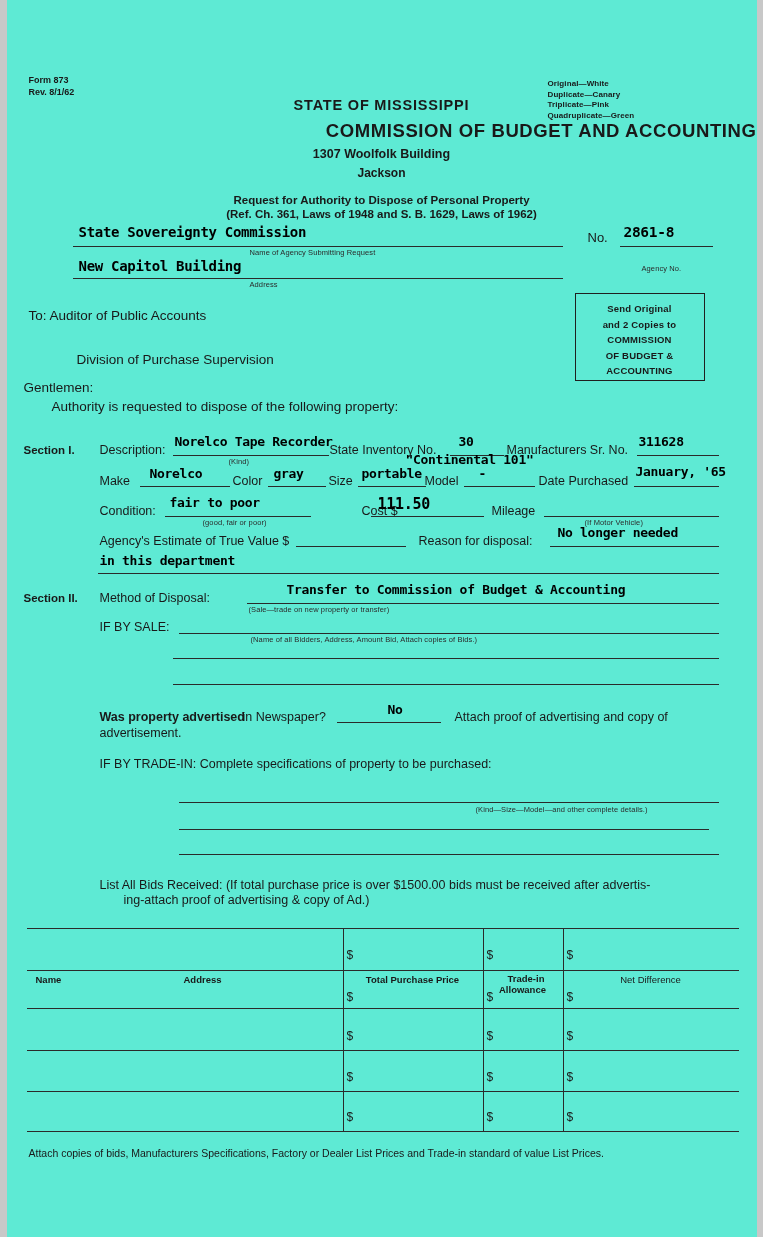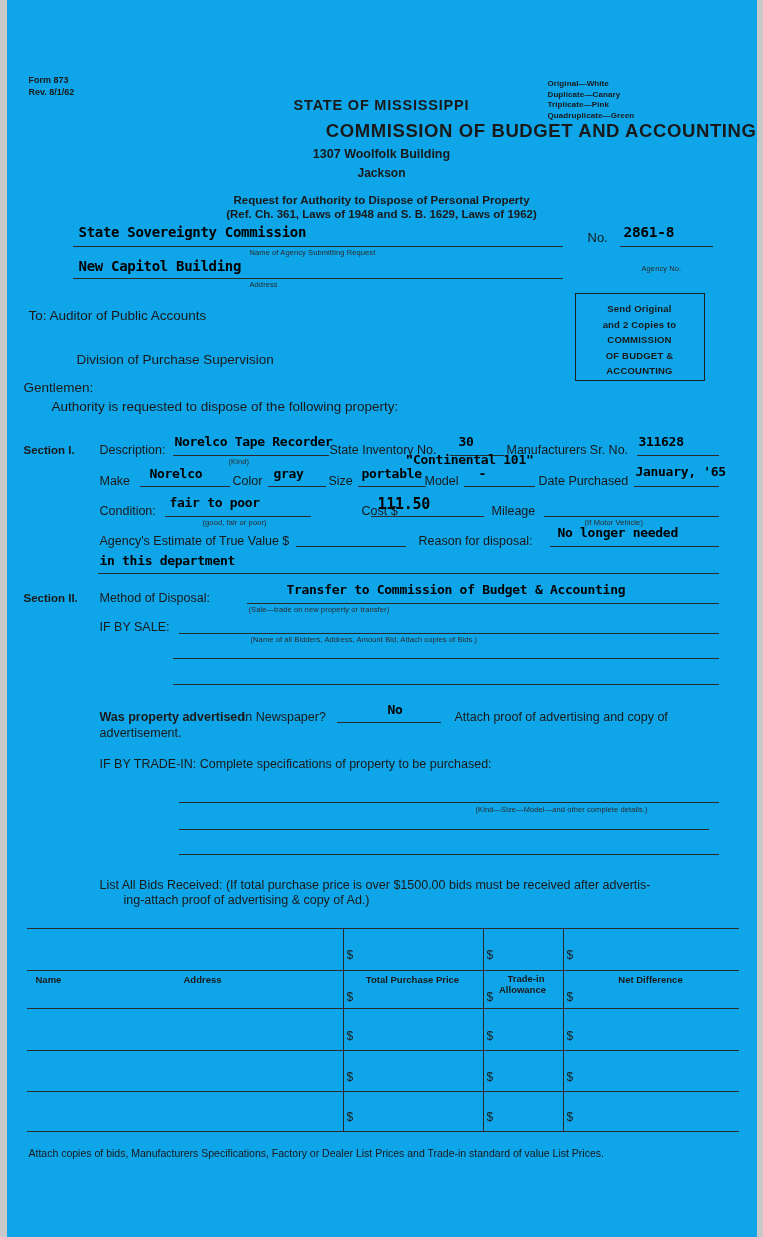--- a/index.html
+++ b/index.html
@@ -7,21 +7,21 @@
     padding: 0;
     background: #c8c8c8;
   }
   body {
     font-family: "Liberation Sans", sans-serif;
   }
   .page {
     position: relative;
     width: 750px;
     height: 1237px;
-    background: #0ea5e9;
+    background: #5eead4;
     margin: 0 auto;
     overflow: hidden;
     color: #141414;
   }
   
   .abs { position: absolute; }
   .printed {
     font-family: "Liberation Sans", sans-serif;
     color: #191919;
   }
@@ -283,21 +283,21 @@
 
     <div class="abs" style="left:316px; top:0; width:1px; height:203px; background:#2a2a2a;"></div>
     <div class="abs" style="left:456px; top:0; width:1px; height:203px; background:#2a2a2a;"></div>
     <div class="abs" style="left:536px; top:0; width:1px; height:203px; background:#2a2a2a;"></div>
 
     <div class="abs printed" style="left:2px; top:46px; font-size:9.5px; font-weight:bold;padding-left:7px;">Name</div>
     <div class="abs printed" style="left:157px; top:46px; font-size:9.5px; font-weight:bold;">Address</div>
     <div class="abs printed" style="left:316px; top:46px; width:140px; text-align:center; font-size:9.5px; font-weight:bold;">Total Purchase Price</div>
     <div class="abs printed" style="left:481px; top:45px; width:80px; text-align:left; font-size:9.5px; font-weight:bold;">Trade-in</div>
     <div class="abs printed" style="left:456px; top:56px; width:80px; text-align:center; font-size:9.5px; font-weight:bold;">Allowance</div>
-    <div class="abs printed" style="left:536px; top:46px; width:176px; text-align:center; font-size:9.5px; font-weight:bold;">Net Difference</div>
+    <div class="abs printed" style="left:536px; top:46px; width:176px; text-align:center; font-size:9.5px; font-weight:normal;">Net Difference</div>
 
     <div class="abs printed" style="left:320px; top:20px; font-size:12px;">$</div>
     <div class="abs printed" style="left:460px; top:20px; font-size:12px;">$</div>
     <div class="abs printed" style="left:540px; top:20px; font-size:12px;">$</div>
     <div class="abs typed" style="left:2px; top:18px; font-size:13px;"></div>
     <div class="abs typed" style="left:157px; top:18px; font-size:13px;"></div>
     <div class="abs typed" style="left:332px; top:18px; font-size:13px;"></div>
     <div class="abs typed" style="left:472px; top:18px; font-size:13px;"></div>
     <div class="abs typed" style="left:552px; top:18px; font-size:13px;"></div>
 

